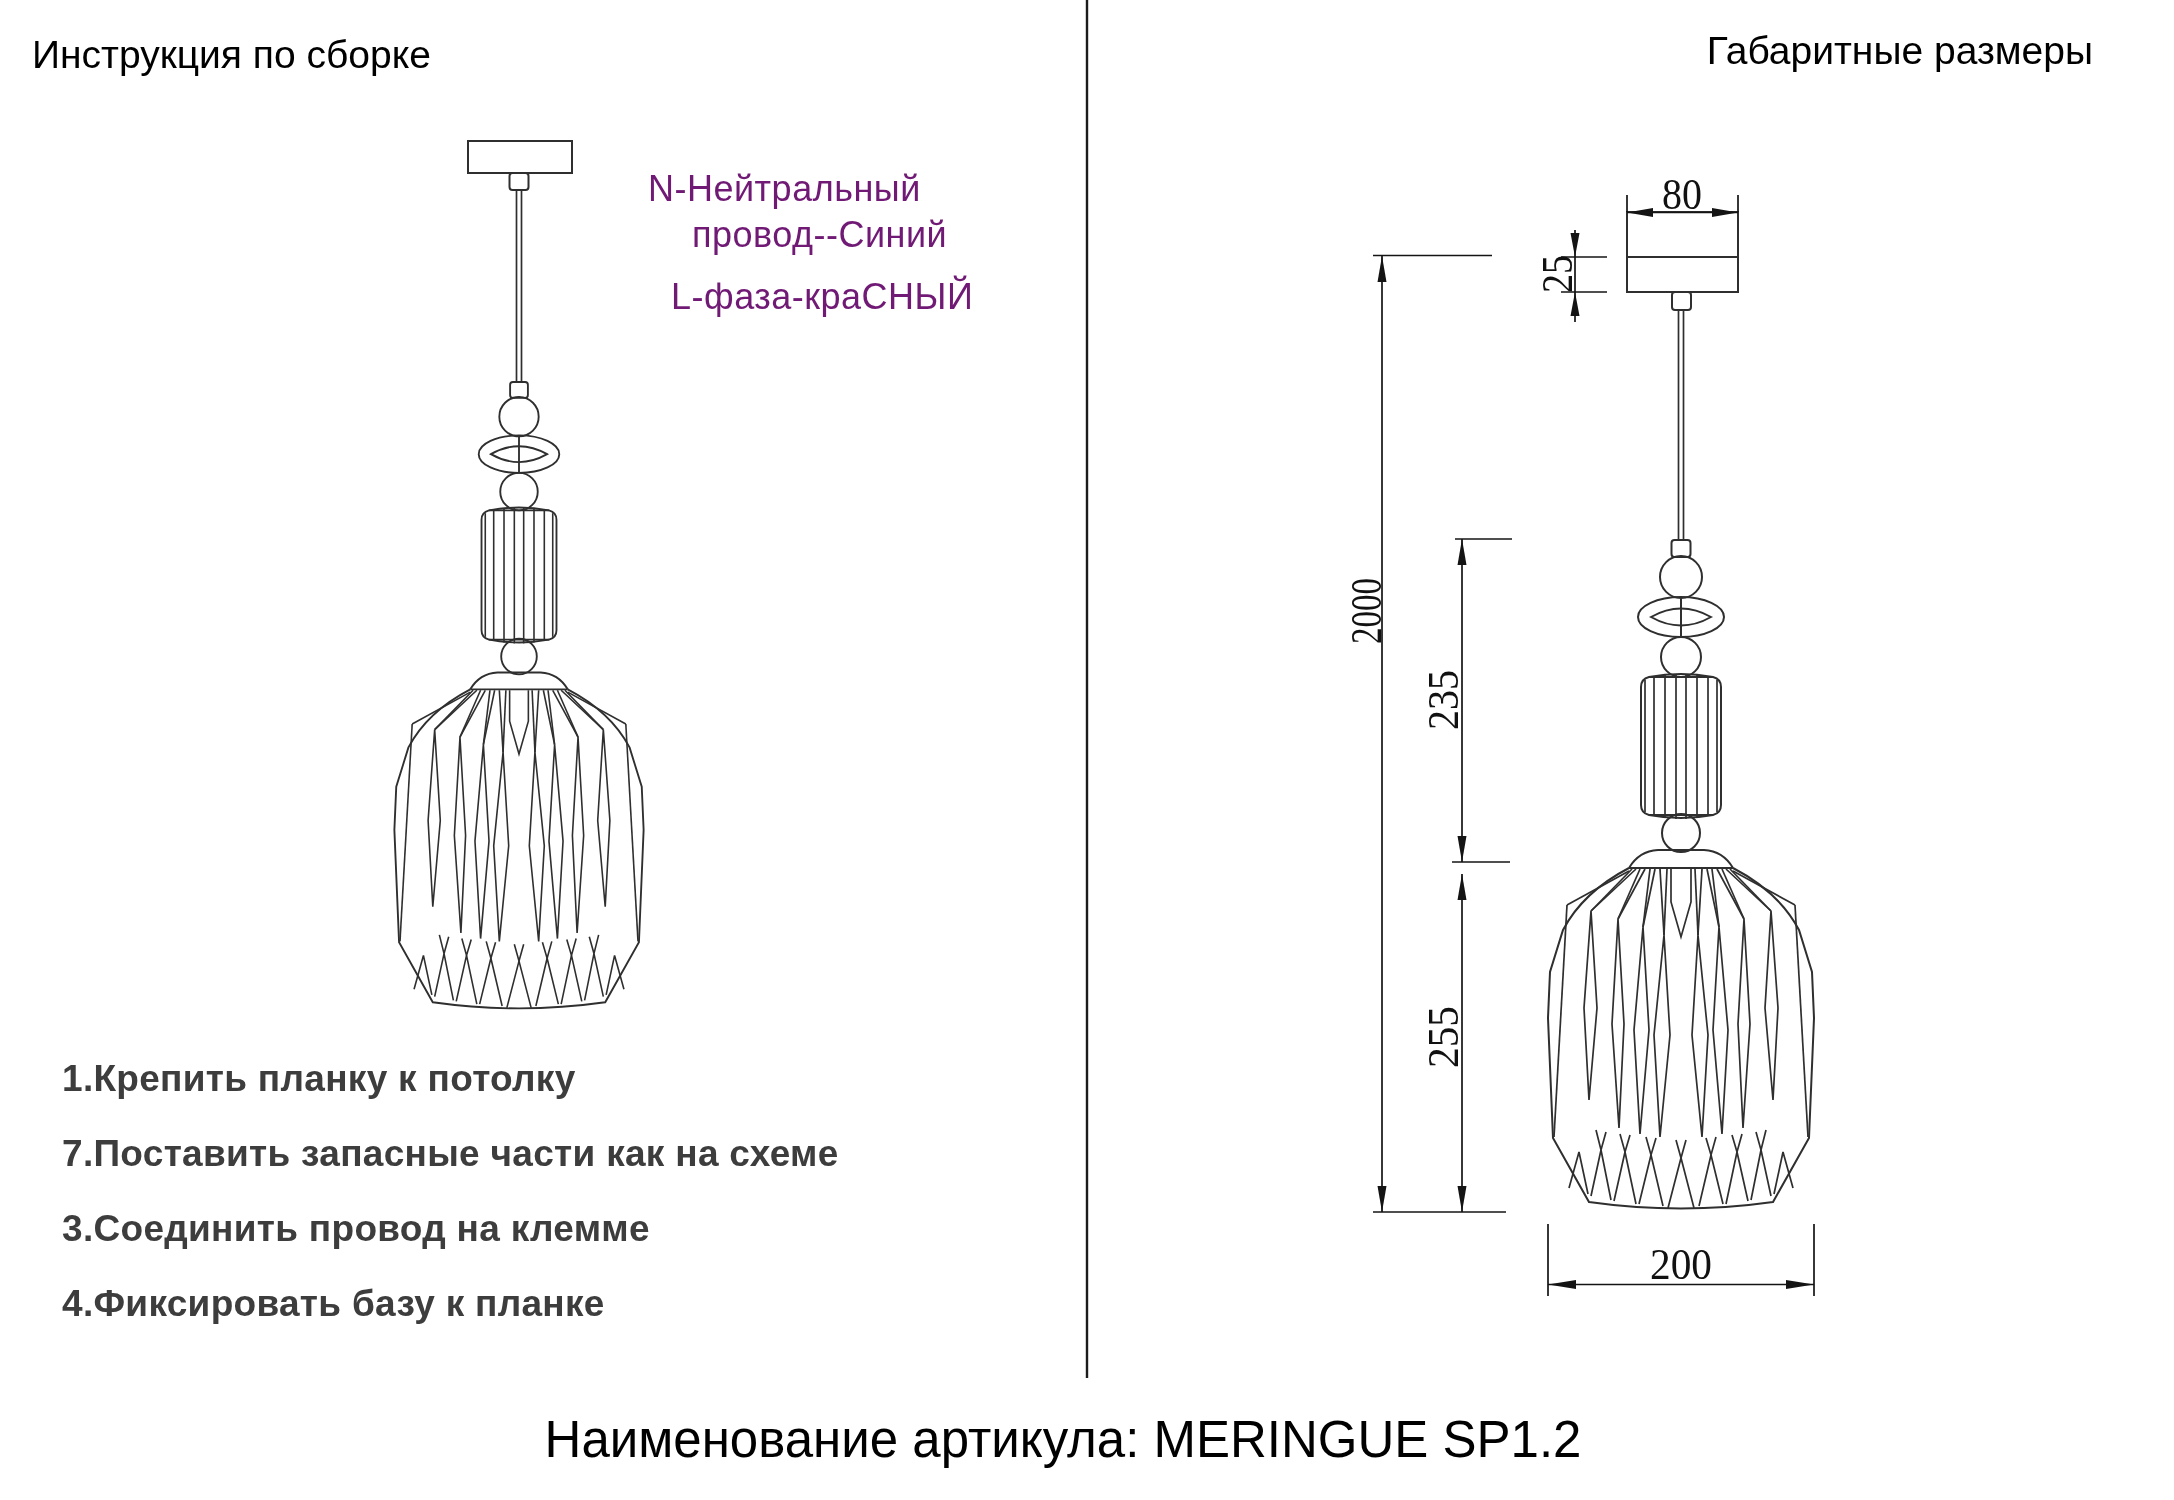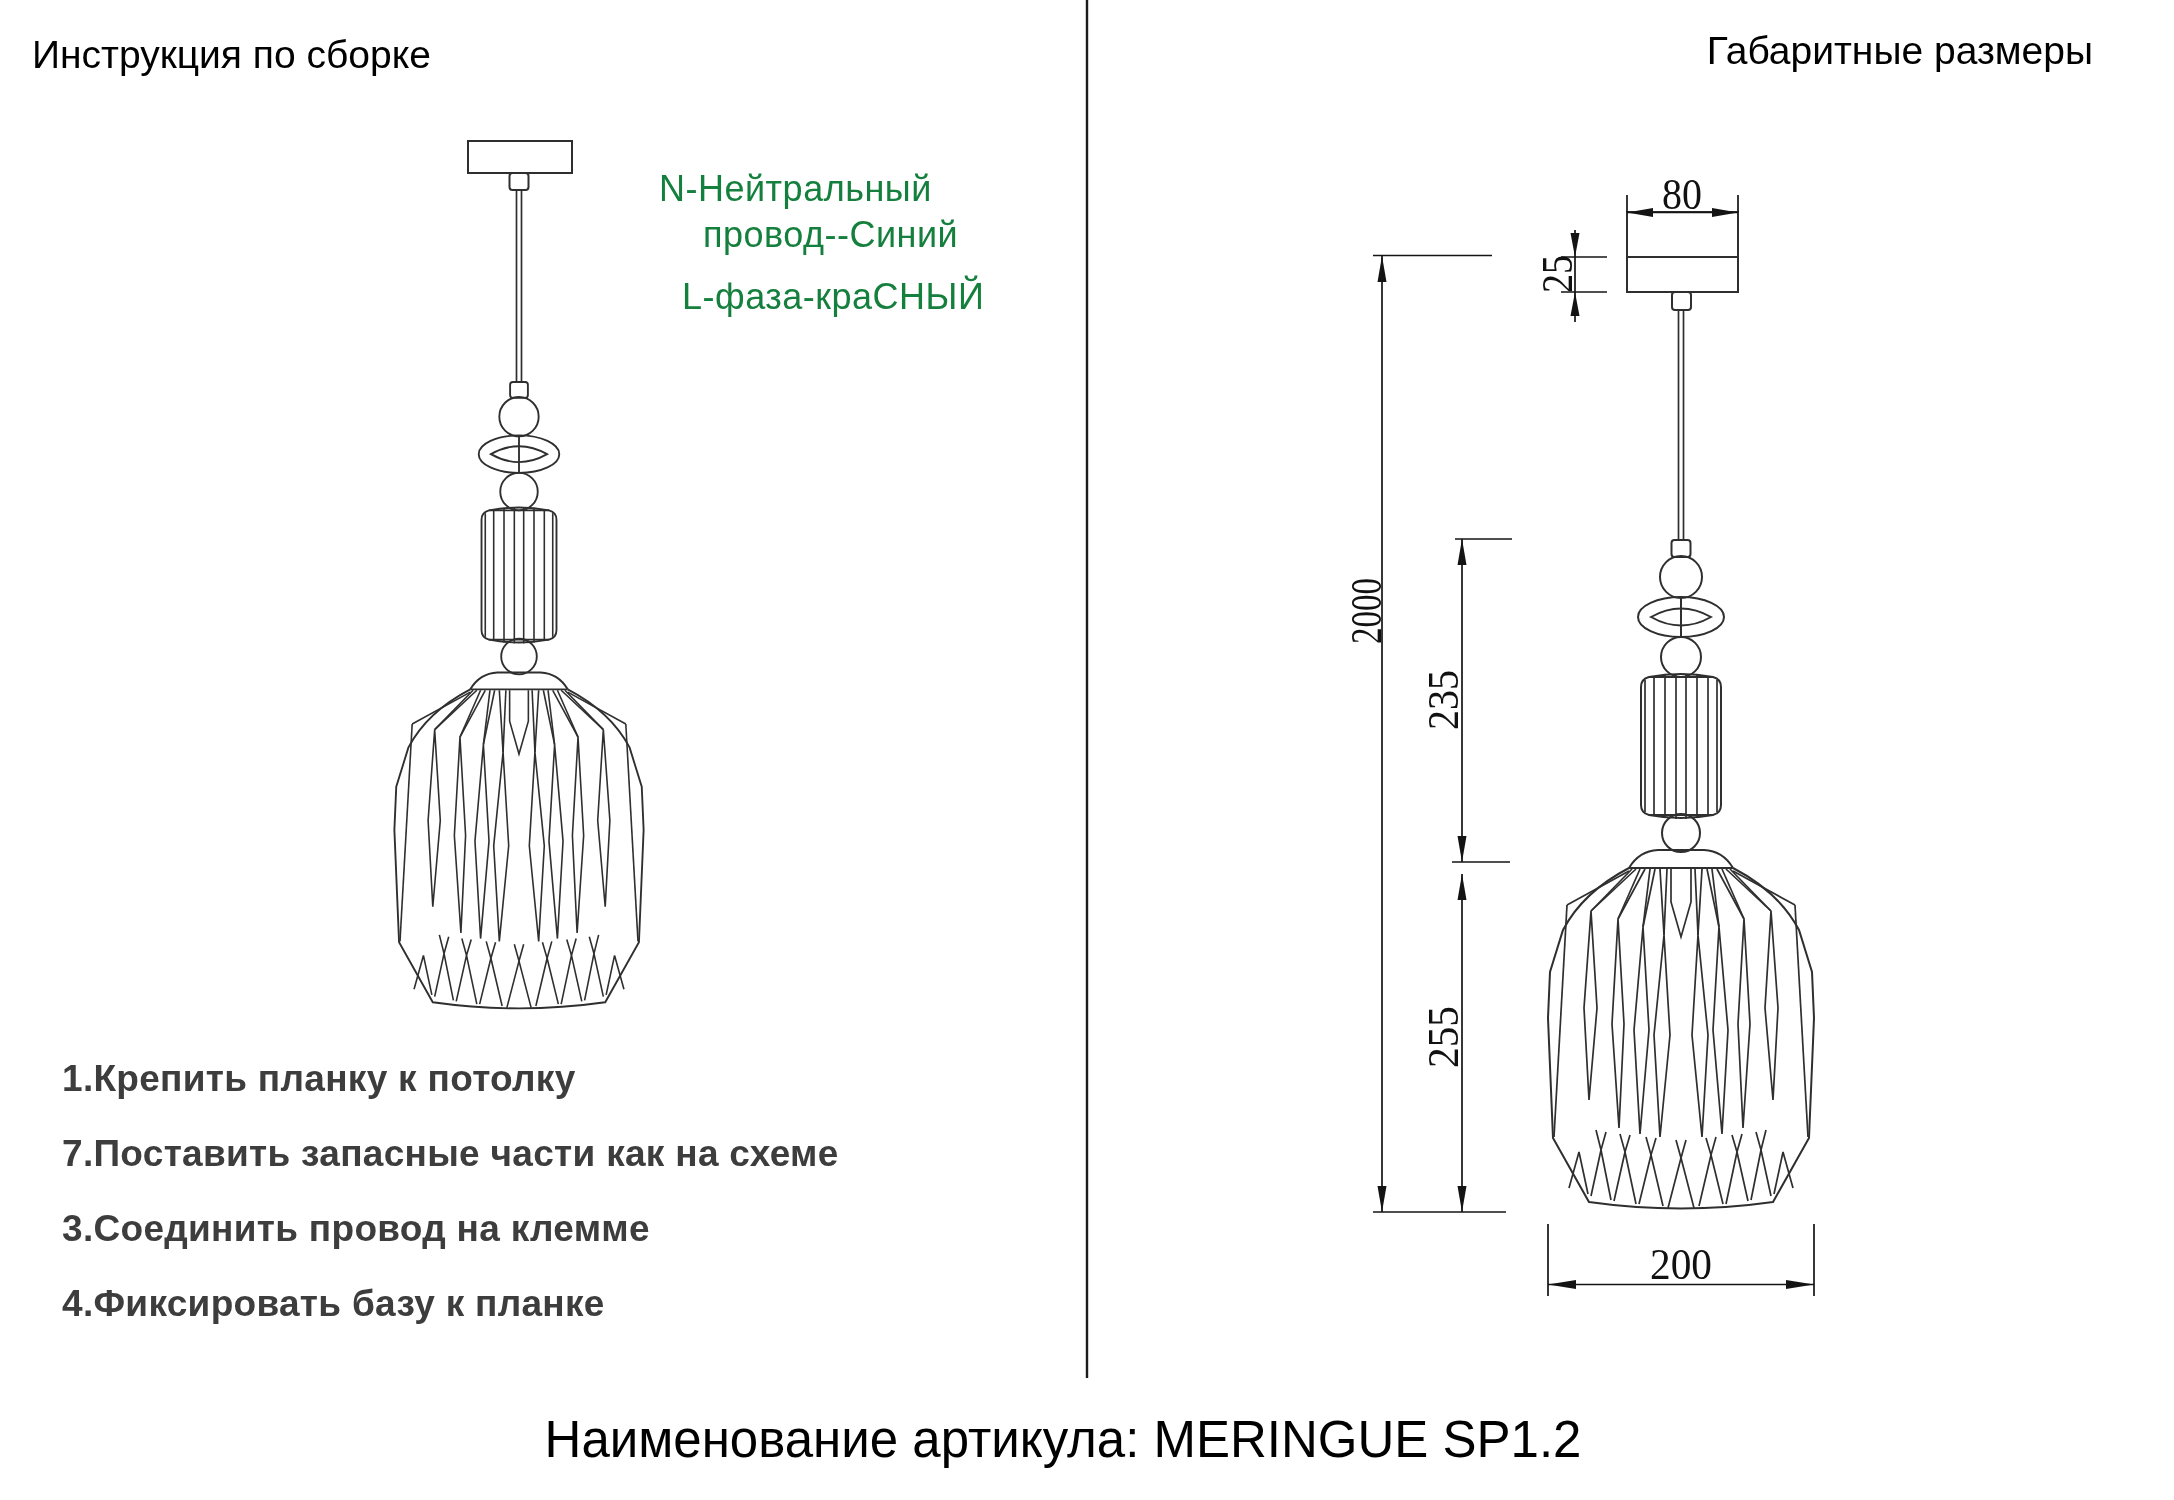--- a/index.html
+++ b/index.html
@@ -16,24 +16,23 @@
     font-size:39px;
     color:#000;
     white-space:nowrap;
   }
   .hdr-left{left:32px;top:33px;}
   .hdr-right{right:37px;top:29px;text-align:center;}
   .wire-label{
     position:absolute;
     font-size:36px;
     font-weight:300;
-    color:#15803d;
+    color:#701a75;
     letter-spacing:0.5px;
     white-space:nowrap;
-    margin-left:11px;
   }
   .wl-1{left:648px;top:168px;}
   .wl-2{left:692px;top:214px;text-align:center;}
   .wl-3{left:671px;top:276px;}
   .steps{
     position:absolute;
     left:62px;top:1058px;
     font-size:37px;
     font-weight:700;
     color:#3d3d3d;

